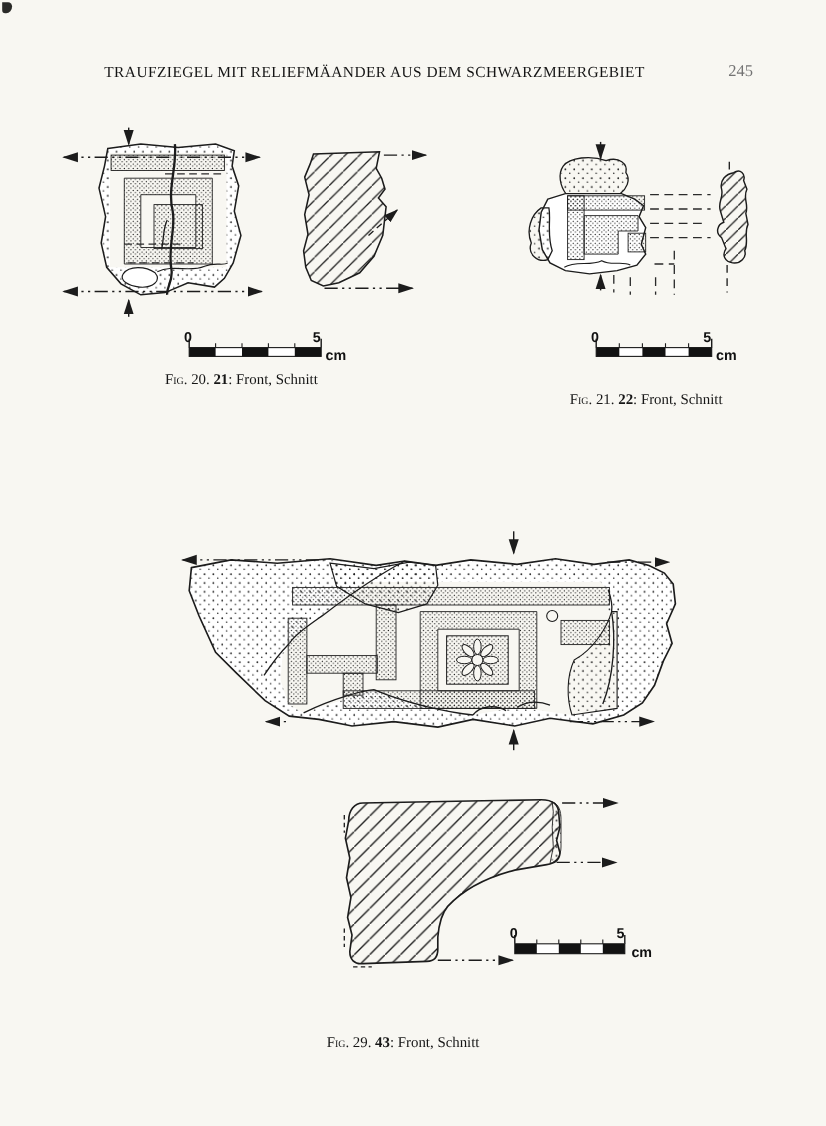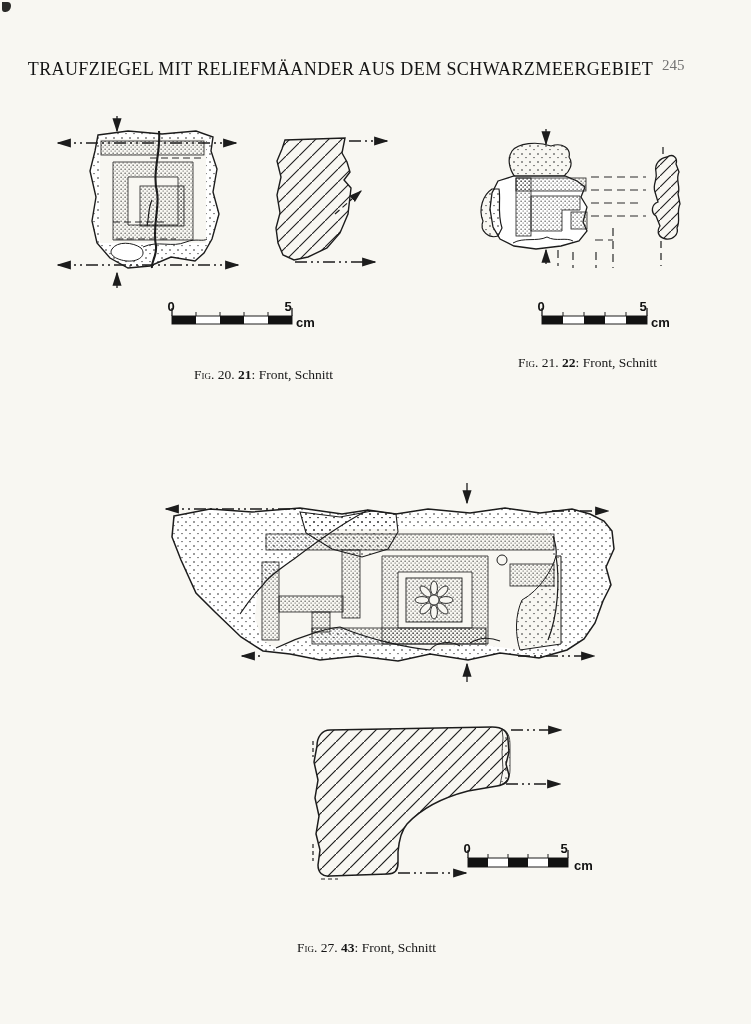--- a/index.html
+++ b/index.html
@@ -1,23 +1,23 @@
 <!DOCTYPE html>
 <html><head>
 <meta charset="utf-8">
 <style>
   html,body{margin:0;padding:0;}
   body{width:751px;height:1024px;background:#f7f6f1;font-family:"Liberation Serif",serif;}
   .page{position:relative;width:751px;height:1024px;background:#f8f7f2;overflow:hidden;color:#161616;}
   .speck{position:absolute;left:2px;top:2px;width:9px;height:10px;background:#2a2a28;border-radius:0 40% 60% 30%;}
-  .header-title{position:absolute;left:0;right:70px;top:59px;text-align:center;font-size:18px;letter-spacing:.4px;color:#141414;}
+  .header-title{position:absolute;left:0;right:70px;top:59px;text-align:center;font-size:14px;letter-spacing:.4px;color:#141414;}
   .page-number{position:absolute;left:662px;top:57px;font-size:15px;color:#737373;}
   .caption{position:absolute;font-size:13.5px;color:#161616;white-space:nowrap;}
   .caption .figlabel{font-variant:small-caps;}
-  .cap1{left:150px;top:367px;margin-left:44px;}
+  .cap1{left:150px;top:337px;}
   .cap2{left:518px;top:355px;}
   .cap3{left:297px;top:940px;}
   svg{position:absolute;}
   .scaletext{font:bold 13px "Liberation Sans",sans-serif;fill:#111;}
 </style>
 </head>
 <body>
 
 <div class="page">
 
@@ -245,15 +245,15 @@
       <text class="scaletext" x="467" y="853" text-anchor="middle">0</text>
       <text class="scaletext" x="564" y="853" text-anchor="middle">5</text>
       <text class="scaletext" x="574" y="870">cm</text>
     </g>
   </svg>
 
   <div class="caption cap1"><span class="figlabel">Fig. 20. </span><b>21</b><span>: Front, Schnitt</span></div>
 
   <div class="caption cap2"><span class="figlabel">Fig. 21. </span><b>22</b><span>: Front, Schnitt</span></div>
 
-  <div class="caption cap3"><span class="figlabel">Fig. 27. </span><b>43</b><span>: Front, Schnitt</span></div>
+  <div class="caption cap3"><span class="figlabel">Fig. 29. </span><b>43</b><span>: Front, Schnitt</span></div>
 
 </div>
 
 </body></html>

